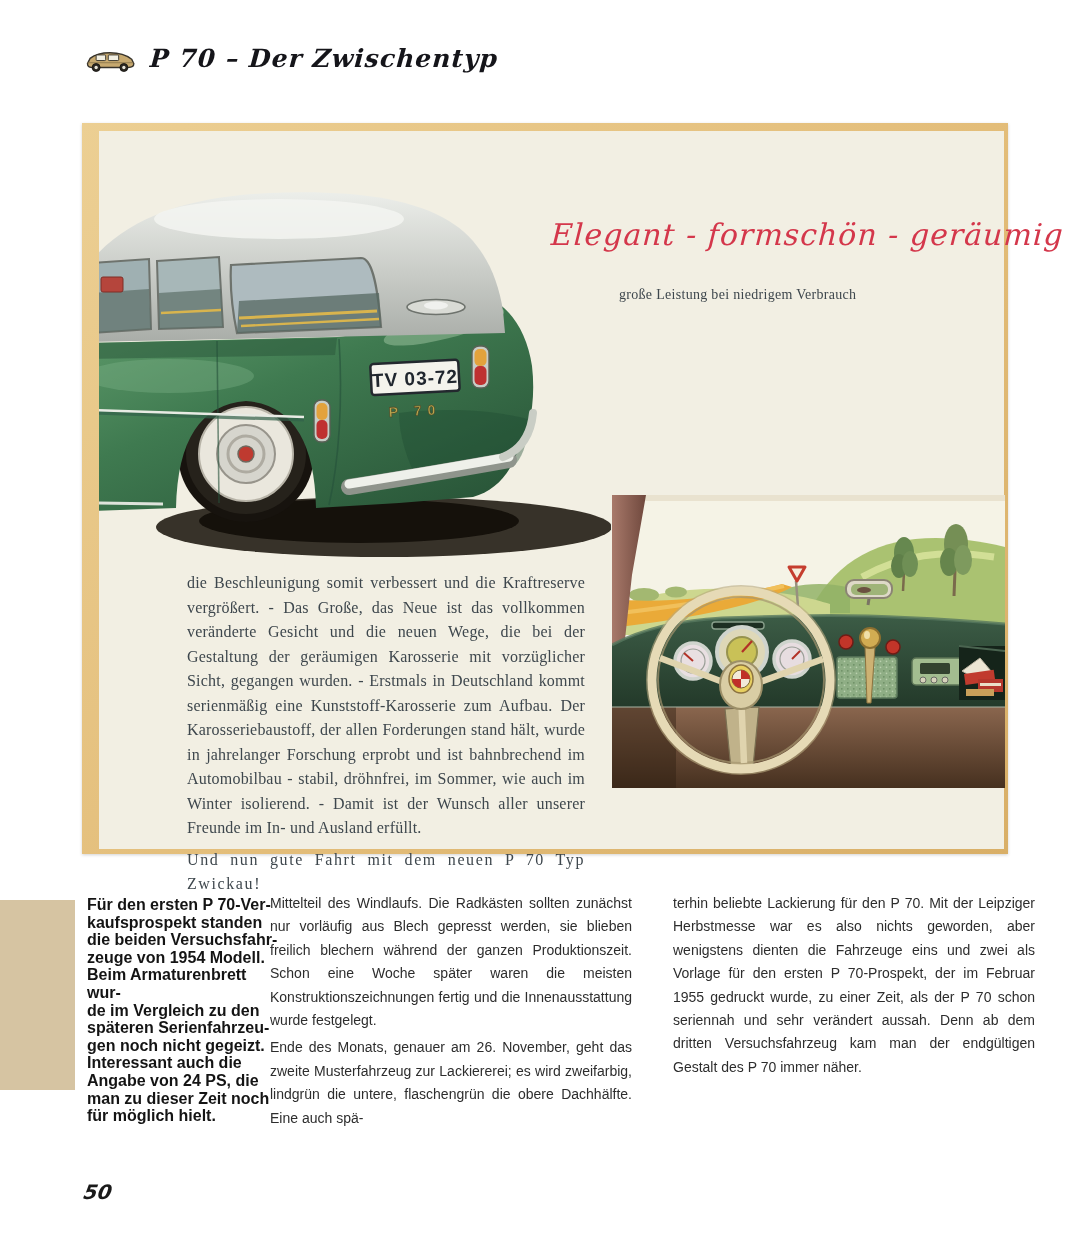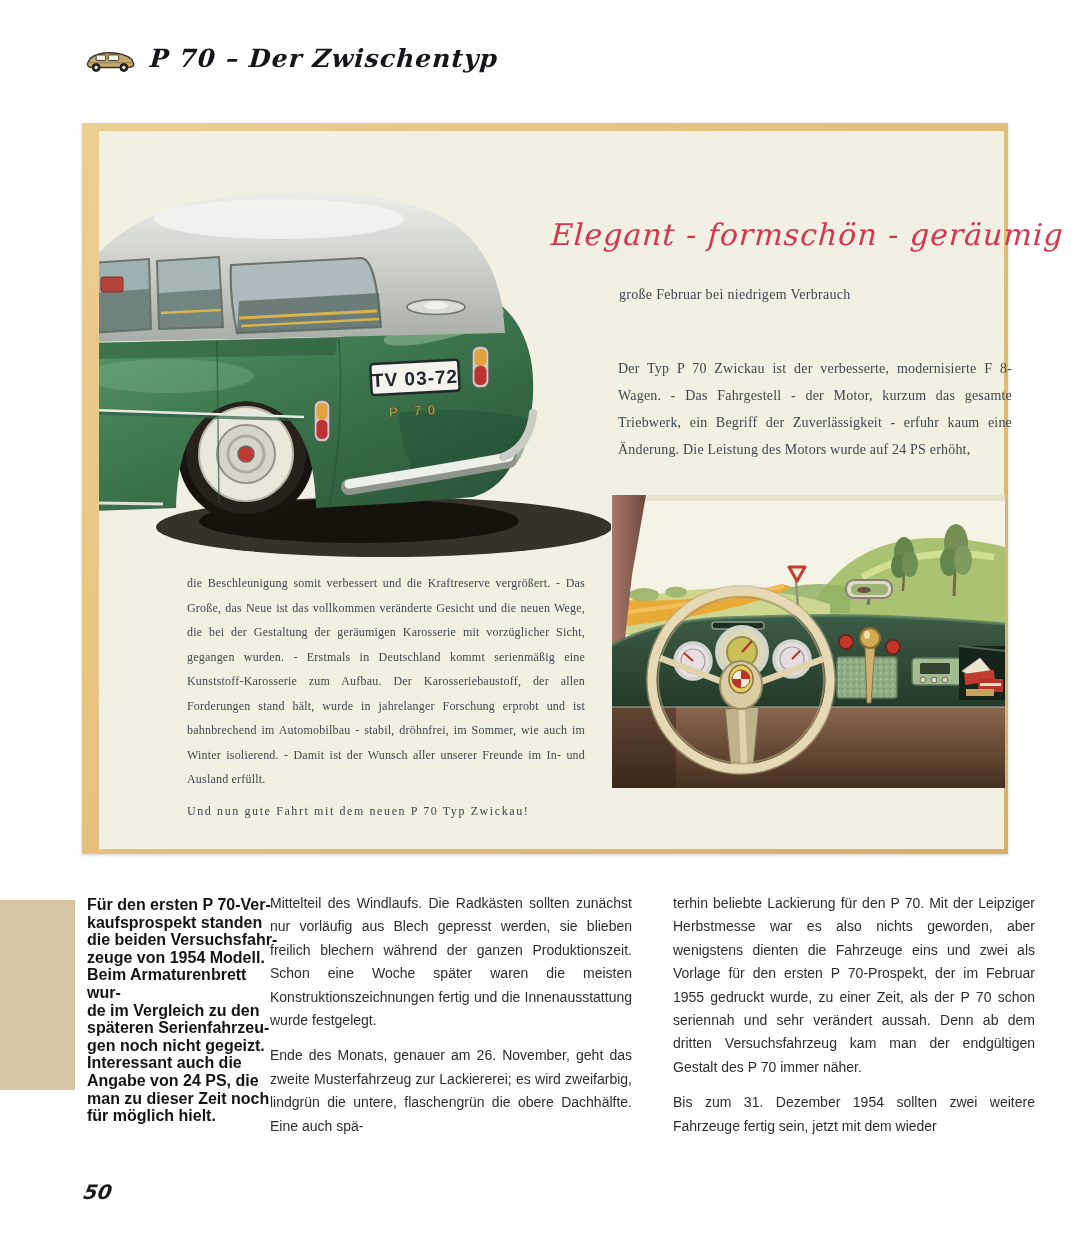--- a/index.html
+++ b/index.html
@@ -35,36 +35,36 @@
   }
   .tagline { position:absolute; left:520px; width:400px; font-size:14px; letter-spacing:.3px; }
   #tag1 { top:156px; }
   #tag2 { top:184px; }
   #intro {
     position:absolute; left:519px; top:224px; width:394px;
     font-size:14px; line-height:27px; text-align:justify; letter-spacing:.2px;
   }
   #leftblock {
     position:absolute; left:88px; top:440px; width:398px;
-    font-size:12px; line-height:24.5px; text-align:justify; letter-spacing:.2px;
+    font-size:16px; line-height:24.5px; text-align:justify; letter-spacing:.2px;
   }
   #closing { display:block; letter-spacing:1.6px; margin-top:7px; }
   #car-art { position:absolute; left:0; top:30px; }
   #dash-art { position:absolute; left:513px; top:364px; }
   
   #accent-bar { position:absolute; left:0; top:900px; width:75px; height:190px; background:#d6c4a2; }
   #caption {
     position:absolute; left:87px; top:896px; width:196px;
     font-size:16px; font-weight:700; line-height:17.6px; color:#141414;
     white-space:pre-line; letter-spacing:0;
   }
   .col { position:absolute; top:892px; width:362px; font-size:14px; line-height:23.4px; color:#2d2d2d; text-align:justify; }
   #col-mid { left:270px; }
   #col-right { left:673px; }
-  .col p + p { margin-top:12px; }
+  .col p + p { margin-top:4px; }
   #pagenum {
     position:absolute; left:84px; top:1180px;
     font-family:"DejaVu Sans", sans-serif; font-style:italic; font-weight:700;
     font-size:20px; color:#1a1a1a; transform:skewX(-10deg);
   }
 </style>
 </head>
 <body>
 
 <div id="page">
@@ -160,22 +160,21 @@
             <rect x="375.5" y="205" width="12" height="19" rx="5" fill="#bf3030"></rect>
           </g>
 
           <path d="M250,326 C300,318 360,308 410,299" stroke="#8f948c" stroke-width="16" fill="none" stroke-linecap="round"></path>
           <path d="M250,323 C300,315 360,305 410,296" stroke="#eef0ea" stroke-width="9" fill="none" stroke-linecap="round"></path>
           <path d="M404,296 C424,288 432,272 434,252" stroke="#c9cdc5" stroke-width="8" fill="none" stroke-linecap="round"></path>
         </svg>
       </div>
 
       <div id="headline">Elegant - formschön - geräumig</div>
-      <div id="tag1" class="tagline b-serif">große Februar bei niedrigem Verbrauch</div>
-      <div id="intro" class="b-serif">Der Typ P 70 Zwickau ist der verbesserte, modernisierte F 8-Wagen. - Das Fahrgestell - der Motor, kurzum das gesamte Triebwerk, ein Begriff der Zuverlässigkeit - erfuhr kaum eine Änderung. Die Leistung des Motors wurde auf 24 PS erhöht,</div>
+      <div id="tag1" class="tagline b-serif">große Leistung bei niedrigem Verbrauch</div>
       <div id="leftblock" class="b-serif">
         <span>die Beschleunigung somit verbessert und die Kraftreserve vergrößert. - Das Große, das Neue ist das vollkommen veränderte Gesicht und die neuen Wege, die bei der Gestaltung der geräumigen Karosserie mit vorzüglicher Sicht, gegangen wurden. - Erstmals in Deutschland kommt serienmäßig eine Kunststoff-Karosserie zum Aufbau. Der Karosseriebaustoff, der allen Forderungen stand hält, wurde in jahrelanger Forschung erprobt und ist bahnbrechend im Automobilbau - stabil, dröhnfrei, im Sommer, wie auch im Winter isolierend. - Damit ist der Wunsch aller unserer Freunde im In- und Ausland erfüllt.</span>
         <span id="closing">Und nun gute Fahrt mit dem neuen P 70 Typ Zwickau!</span>
       </div>
 
       <div id="dash-art">
         <svg width="393" height="293" viewBox="0 0 393 293">
           <defs>
             <linearGradient id="dg-dash" x1="0" y1="0" x2="0" y2="1">
               <stop offset="0" stop-color="#3c5c46"></stop>
@@ -298,18 +297,17 @@
 man zu dieser Zeit noch
 für möglich hielt.</div>
 
   <div id="col-mid" class="col">
     <p>Mittelteil des Windlaufs. Die Radkästen sollten zunächst nur vorläufig aus Blech gepresst werden, sie blieben freilich blechern während der ganzen Produktionszeit. Schon eine Woche später waren die meisten Konstruktionszeichnungen fertig und die Innenausstattung wurde festgelegt.</p>
     <p>Ende des Monats, genauer am 26. November, geht das zweite Musterfahrzeug zur Lackiererei; es wird zweifarbig, lindgrün die untere, flaschengrün die obere Dachhälfte. Eine auch spä-</p>
   </div>
 
   <div id="col-right" class="col">
     <p>terhin beliebte Lackierung für den P 70. Mit der Leipziger Herbstmesse war es also nichts geworden, aber wenigstens dienten die Fahrzeuge eins und zwei als Vorlage für den ersten P 70-Prospekt, der im Februar 1955 gedruckt wurde, zu einer Zeit, als der P 70 schon seriennah und sehr verändert aussah. Denn ab dem dritten Versuchsfahrzeug kam man der endgültigen Gestalt des P 70 immer näher.</p>
-    <p>Bis zum 31. Dezember 1954 sollten zwei weitere Fahrzeuge fertig sein, jetzt mit dem wieder</p>
   </div>
 
   <div id="pagenum">50</div>
 
 </div>
 
 </body></html>

